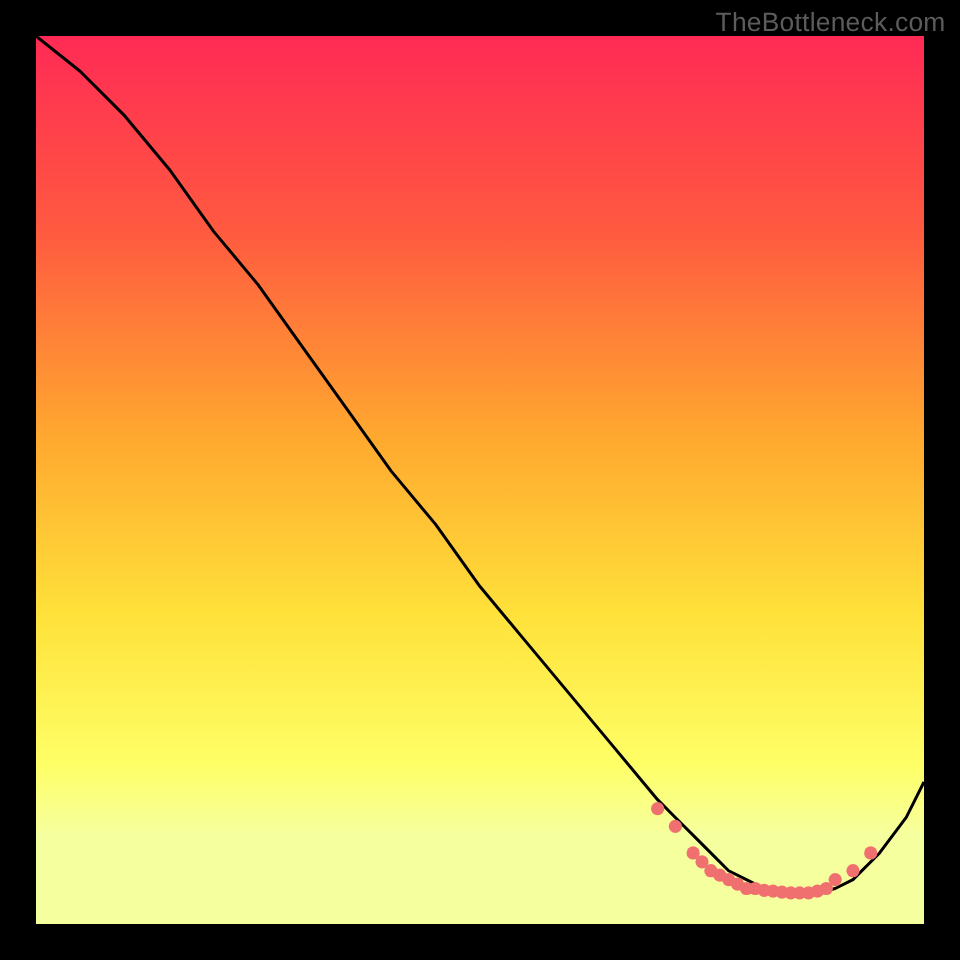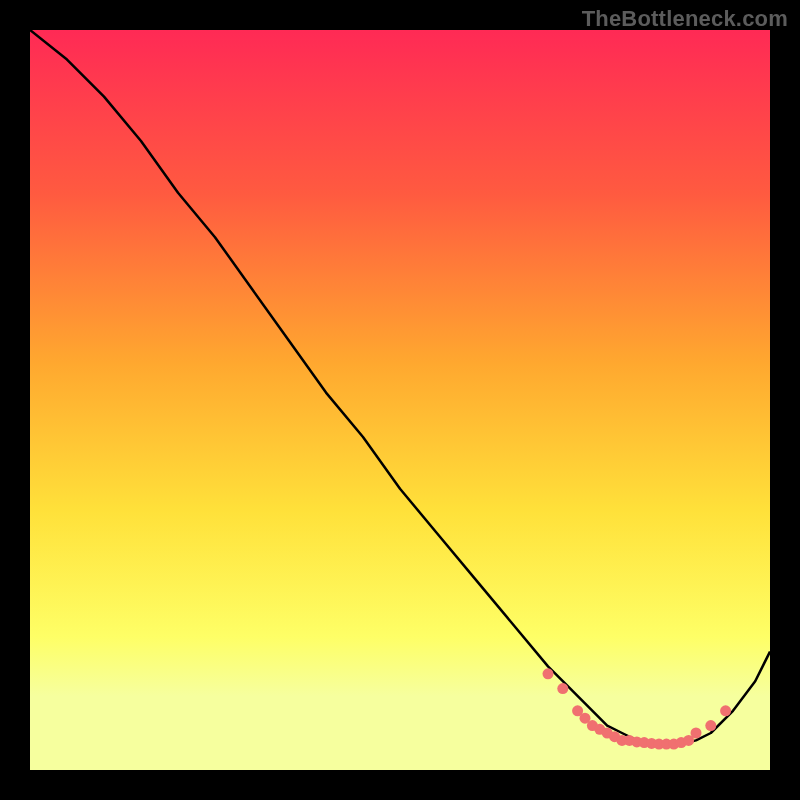--- a/index.html
+++ b/index.html
@@ -16,21 +16,21 @@
     width: 800px;
     height: 800px;
     background: #000;
   }
   .watermark {
     position: absolute;
     top: 6px;
     right: 12px;
     color: #5c5c5c;
     font-size: 22px;
-    font-weight: 700;
+    font-weight: 400;
     letter-spacing: 0.2px;
     z-index: 20;
   }
   .plot-area {
     position: absolute;
     left: 30px;
     top: 30px;
     width: 740px;
     height: 740px;
     overflow: hidden;

